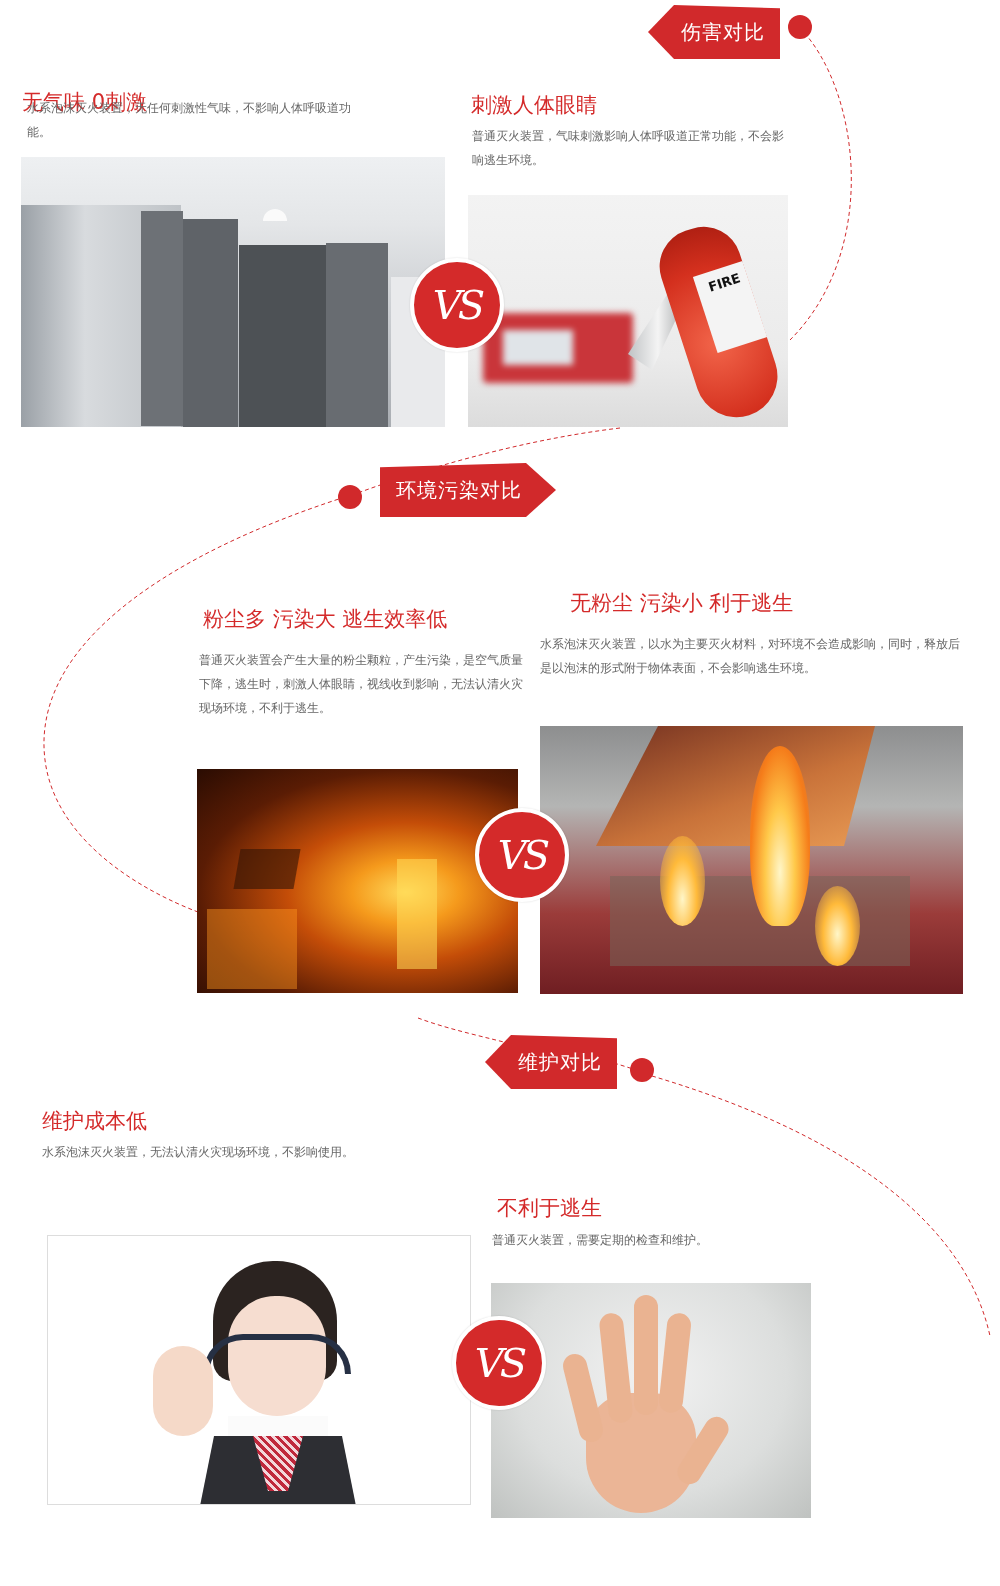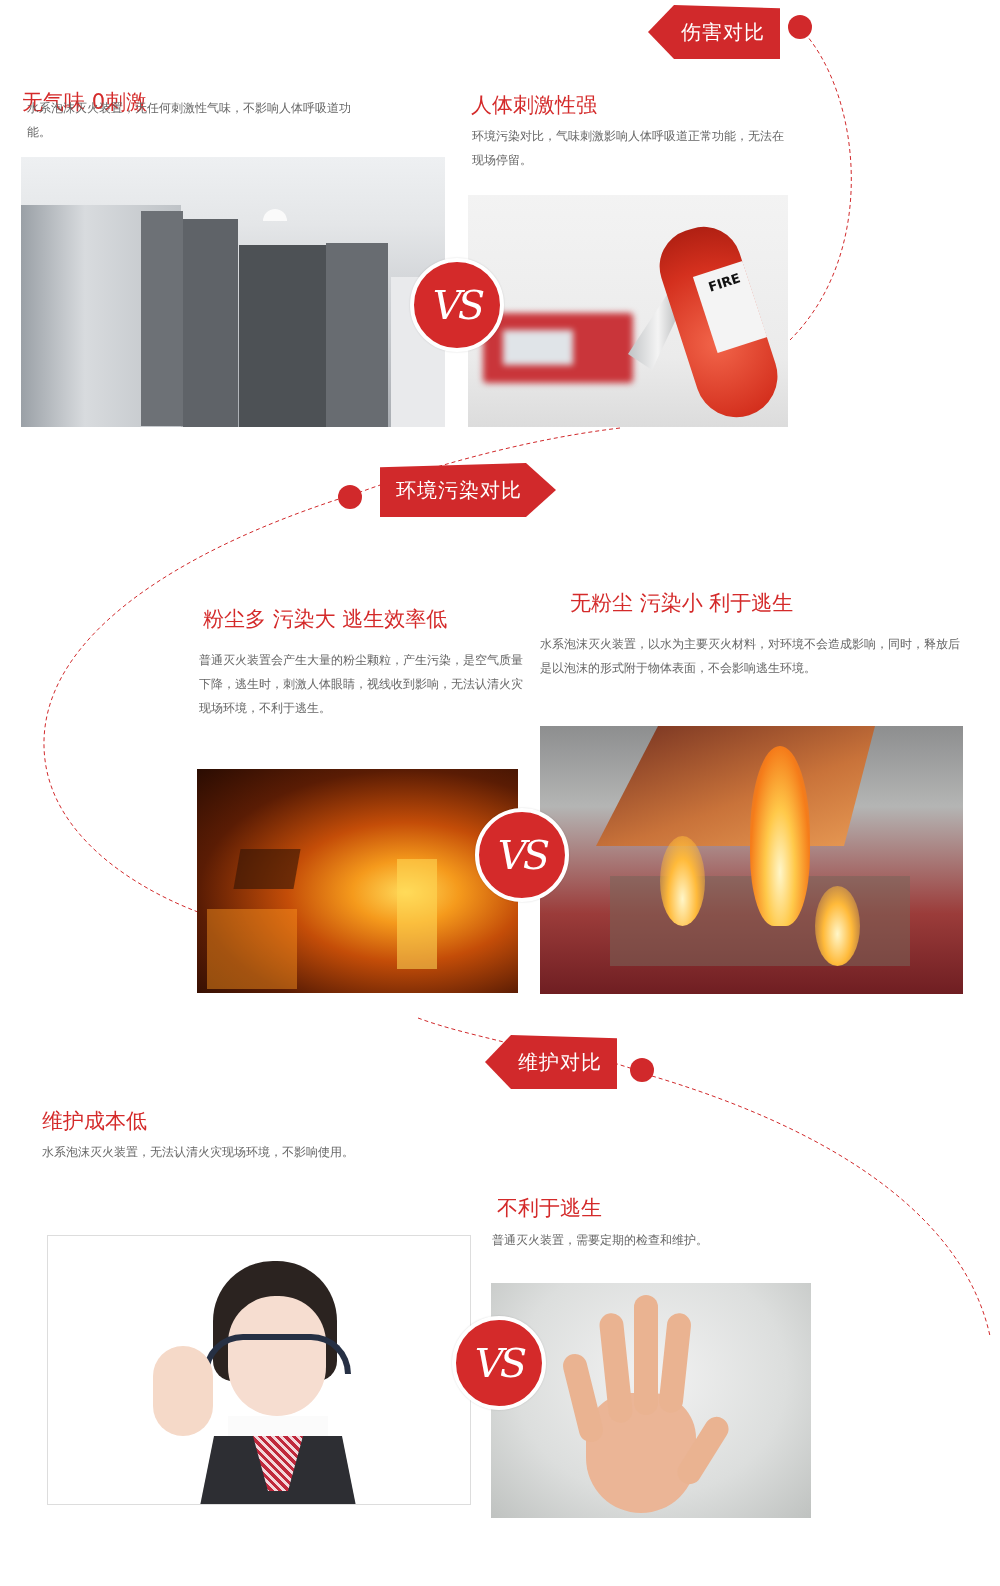--- a/index.html
+++ b/index.html
@@ -75,22 +75,22 @@
 
 <div>
   <div class="tag left-point" style="left:648px;top:5px;width:132px;text-align:right;">
     <span>伤害对比</span>
   </div>
   <div class="dot" style="left:788px;top:15px;"></div>
 
   <div class="title" style="left:22px;top:72px;margin-top:17px;">无气味 0刺激</div>
   <div class="desc" style="left:27px;top:96px;width:325px;">水系泡沫灭火装置，无任何刺激性气味，不影响人体呼吸道功能。</div>
 
-  <div class="title" style="left:471px;top:92px;">人体刺激性强</div>
-  <div class="desc" style="left:472px;top:124px;width:322px;">环境污染对比，气味刺激影响人体呼吸道正常功能，无法在现场停留。</div>
+  <div class="title" style="left:471px;top:92px;">刺激人体眼睛</div>
+  <div class="desc" style="left:472px;top:124px;width:322px;">普通灭火装置，气味刺激影响人体呼吸道正常功能，不会影响逃生环境。</div>
 
   <div class="img img-cabinet" style="left:21px;top:157px;width:424px;height:270px;">
     <div class="c1"></div>
       <div class="c2"></div>
       <div class="c3"></div>
       <div class="c4"></div>
       <div class="c5"></div>
       <div class="c6"></div>
       <div class="lamp"></div>
   </div>

